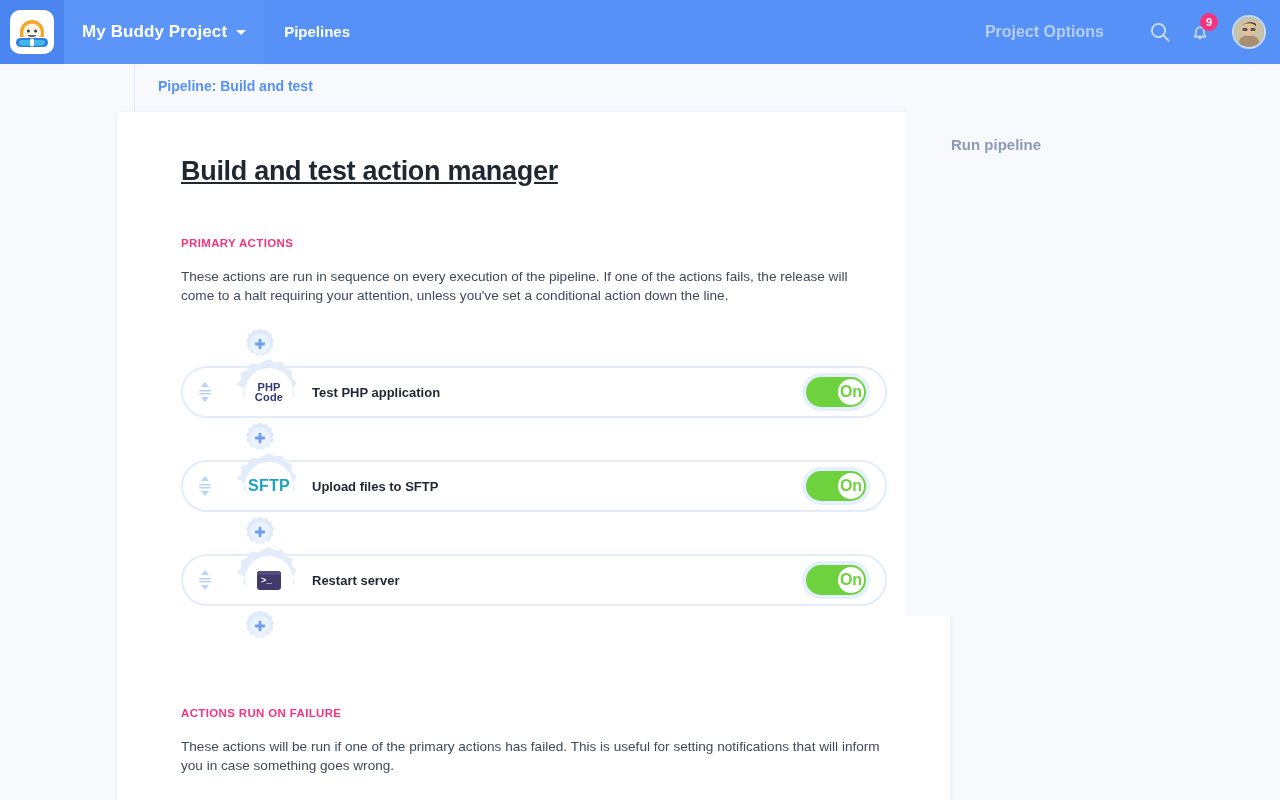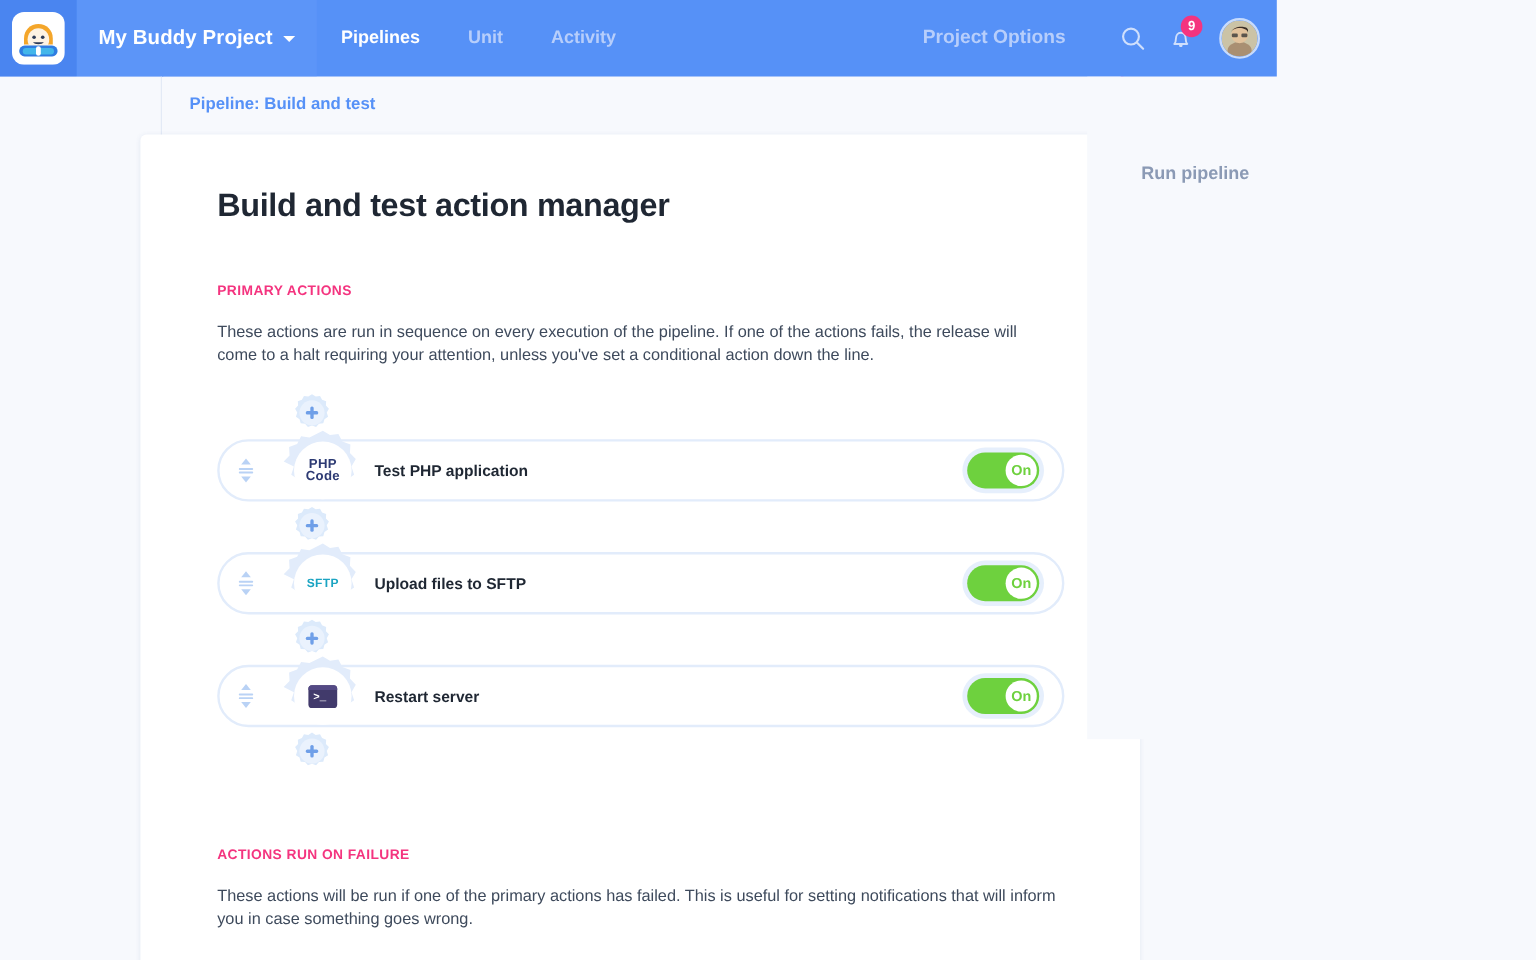--- a/index.html
+++ b/index.html
@@ -6,21 +6,21 @@
   html, body {
     width: 1280px; height: 800px;
     font-family: "Liberation Sans", sans-serif;
     background: #f7f9fd;
     overflow: hidden;
   }
 
   
   .topnav {
     position: absolute; top: 0; left: 0;
-    width: 1064px; height: 64px;
+    width: 1280px; height: 64px;
     background: #5691f7;
     display: flex; align-items: center;
   }
   .logo-box {
     width: 64px; height: 64px;
     background: #4a85f0;
     display: flex; align-items: center; justify-content: center;
     flex: 0 0 64px;
   }
   .logo-mark { width: 44px; height: 44px; display:block; }
@@ -36,21 +36,21 @@
     color: #ffffff; font-size: 17px; font-weight: 700; letter-spacing: .1px;
   }
   .caret {
     margin-left: 9px; width: 0; height: 0;
     border-left: 5px solid transparent;
     border-right: 5px solid transparent;
     border-top: 5px solid #ffffff;
     display:inline-block;
   }
 
-  .navlinks { display: flex; align-items: center; height: 64px; }
+  .navlinks { display: flex; align-items: center; height: 64px; flex-direction: column; }
   .navlink {
     color: #ffffff; font-size: 15px; font-weight: 700;
     padding: 0 20px; line-height: 64px; cursor: pointer;
     white-space: nowrap;
   }
   .navlink.dim { color: #b7cefb; font-weight: 700; }
 
   .nav-right {
     margin-left: auto; display: flex; align-items: center;
     height: 64px; padding-right: 14px;
@@ -116,20 +116,21 @@
     border-radius: 5px;
     box-shadow: 0 1px 4px rgba(70,100,160,.10);
     overflow:hidden;
   }
   .card-inner { padding: 44px 64px 0 64px; }
 
   .page-title {
     font-size: 27px; font-weight: 700; color: #1f2733;
     letter-spacing: -.3px;
     margin-bottom: 50px;
+    text-decoration: underline;
   }
   .sec-label {
     color:#f4347f; font-size:11.5px; font-weight:700;
     letter-spacing:.35px; margin-bottom: 18px;
   }
   .sec-desc {
     color:#3e4a5c; font-size:13.6px; line-height:19px;
     max-width: 700px; margin-bottom: 8px;
   }
 
@@ -172,21 +173,21 @@
     position:absolute; left:11px; top:11px;
     width:48px; height:48px; border-radius:50%;
     background:#ffffff;
     display:flex; align-items:center; justify-content:center;
   }
   .php-glyph {
     color:#2d3a73; font-size:11px; font-weight:700;
     line-height:10.5px; text-align:center; letter-spacing:.2px;
   }
   .sftp-glyph {
-    color:#1ba4c2; font-size:10px; font-weight:700; letter-spacing:.3px;text-align:right;
+    color:#1ba4c2; font-size:16px; font-weight:700; letter-spacing:.3px;text-align:right;
   }
   .term-glyph {
     width:24px; height:19px; border-radius:3px;
     background:#413a6b; position:relative;
     display:flex; align-items:center; padding-left:4px;
   }
   .term-glyph::before {
     content:""; position:absolute; top:0; left:0; right:0; height:4px;
     background:#544a85; border-radius:3px 3px 0 0;
   }
@@ -206,21 +207,21 @@
     position:absolute; right:20px; top:11px;
     width:60px; height:30px; border-radius:15px;
     background:#6ed13e; z-index:4; cursor:pointer;
     box-shadow: 0 0 0 4px rgba(226,236,251,.85);
     display:flex; align-items:center; justify-content:flex-end;
   }
   .toggle-knob {
     width:26px; height:26px; border-radius:13px;
     background:#ffffff; margin-right:2px;
     display:flex; align-items:center; justify-content:center;
-    font-size:12px; font-weight:700; color:#6ed13e;
+    font-size:16px; font-weight:700; color:#6ed13e;
   }
 
   .failure-sec { margin-top: 62px; }
 </style>
 </head>
 <body>
 
 <div class="topnav">
 
   <div class="logo-box">

